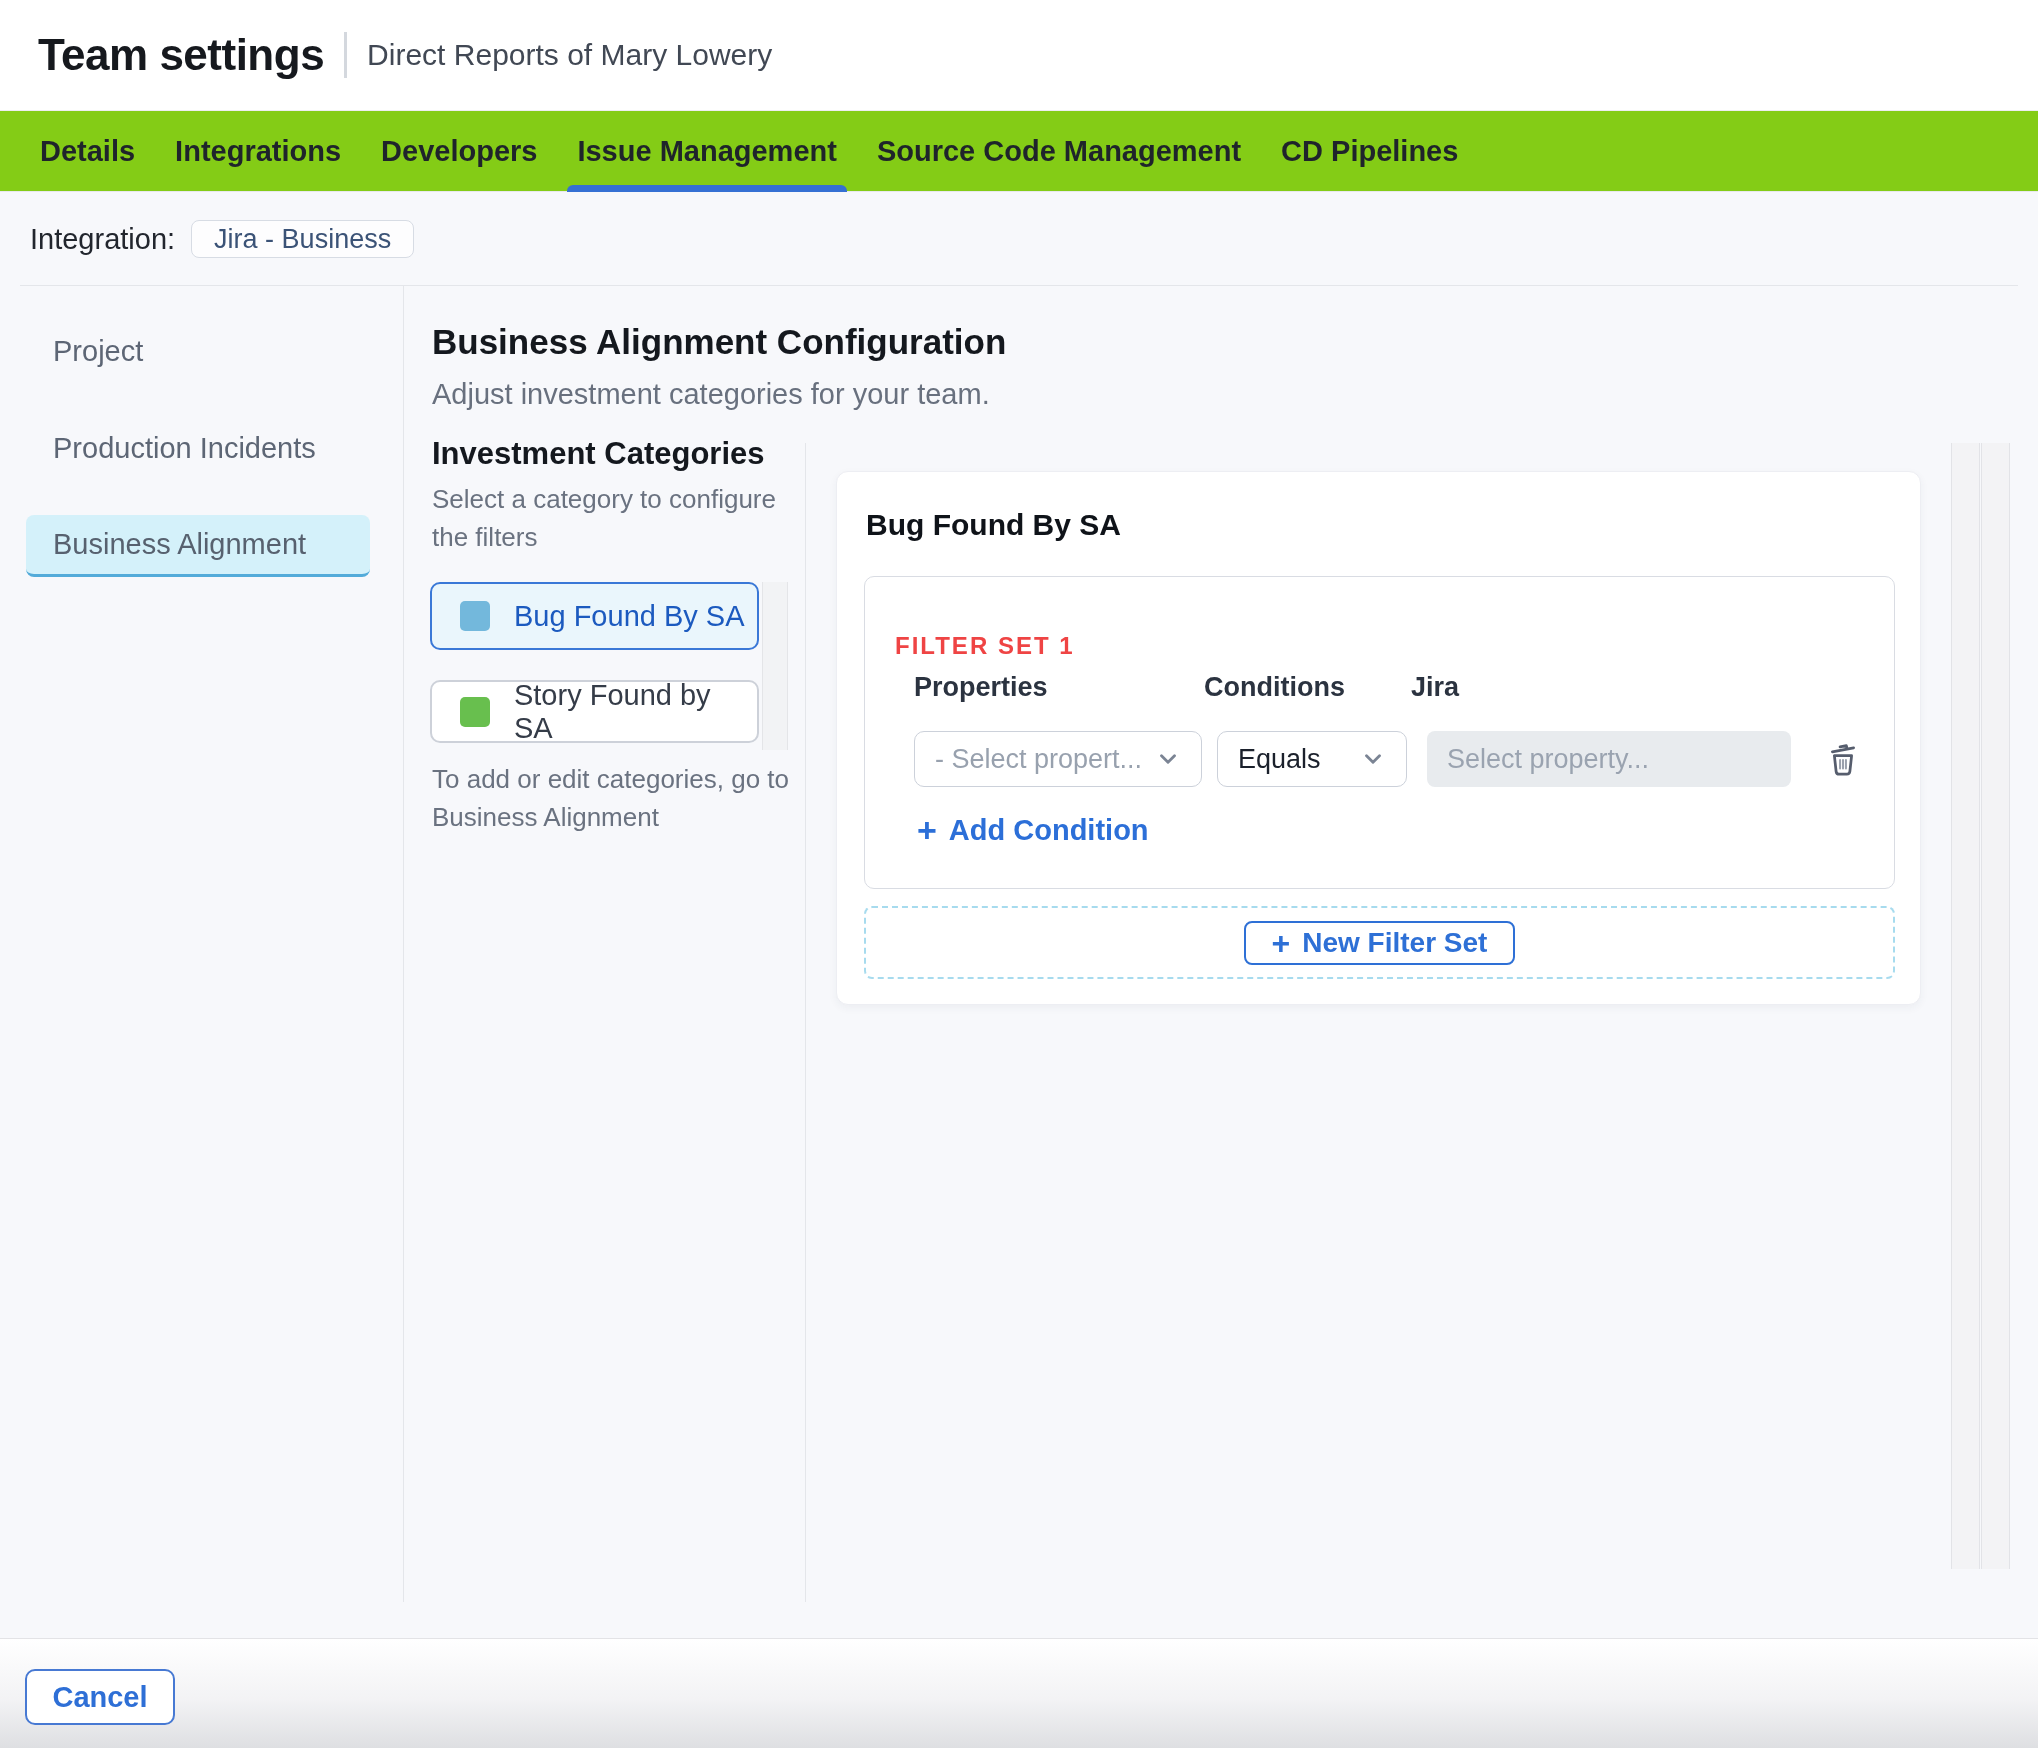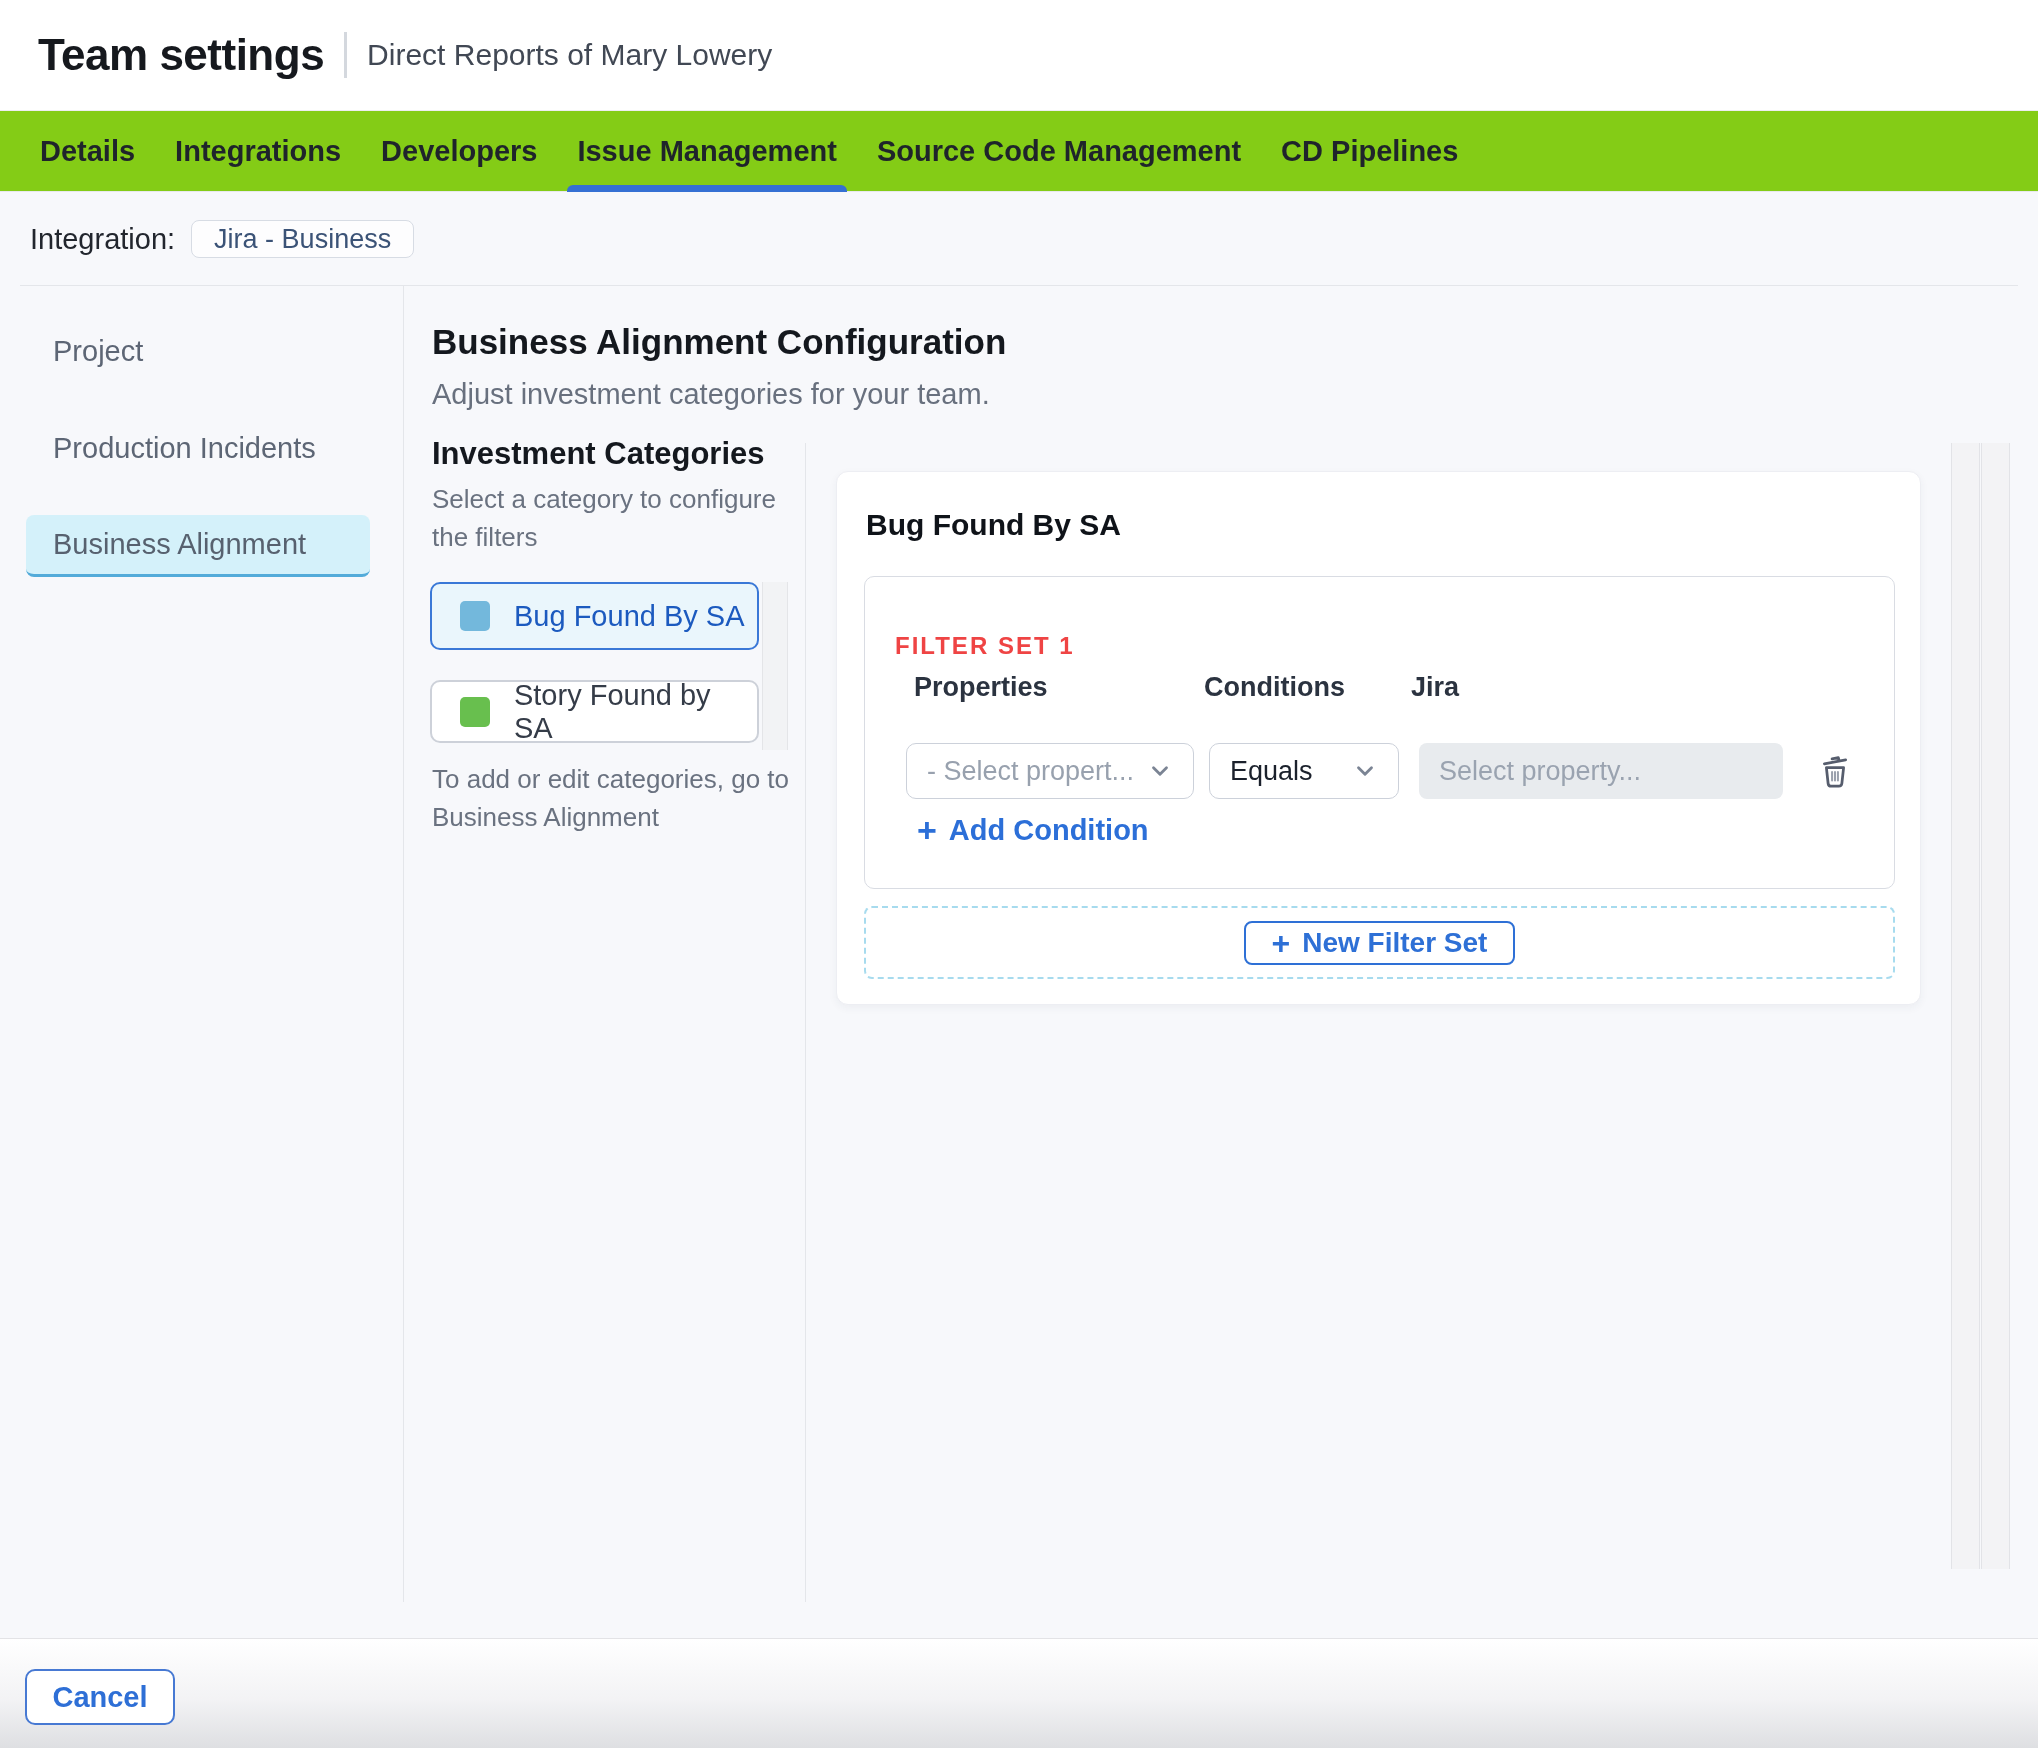--- a/index.html
+++ b/index.html
@@ -65,21 +65,21 @@
         border:1px solid #edeef3; border-radius:12px; box-shadow:0 3px 8px rgba(40,50,70,0.05); }
   .card-title { position:absolute; left:29px; top:36px; font-size:30px; font-weight:700; color:#0f1319; }
 
   .filterset { position:absolute; left:27px; top:104px; width:1031px; height:313px;
         border:1px solid #d9dce3; border-radius:10px; background:#fff; }
   .fs-title { position:absolute; left:30px; top:22px; font-size:24px; font-weight:700;
         letter-spacing:2px; color:#ef4444;margin-top:33px; }
   .col-label { position:absolute; top:95px; font-size:27px; font-weight:700; color:#2b3340; }
   .col-label.c1 { left:33px;margin-left:16px; } .col-label.c2 { left:339px; } .col-label.c3 { left:546px; }
 
-  .ctrl-row { position:absolute; left:8px; top:154px; width:100%; height:56px;margin-top:12px; }
+  .ctrl-row { position:absolute; left:16px; top:154px; width:100%; height:56px; }
   .selectbox { position:absolute; height:56px; background:#fff; border:1px solid #ccd1da; border-radius:10px;
         display:flex; align-items:center; padding:0 20px; cursor:pointer; }
   .selectbox .sel-text { font-size:27px; white-space:nowrap; overflow:hidden; flex:1; }
   .selectbox .placeholder { color:#98a1ae; }
   .selectbox .value { color:#1b212c; }
   .selectbox svg { flex:none; margin-left:10px; }
   .sb1 { left:33px; width:288px; }
   .sb2 { left:336px; width:190px; }
   .value-input { position:absolute; left:546px; top:0; width:364px; height:56px; background:#e8ebee;
         border:none; border-radius:8px; font-family:"Liberation Sans",sans-serif; font-size:27px;

